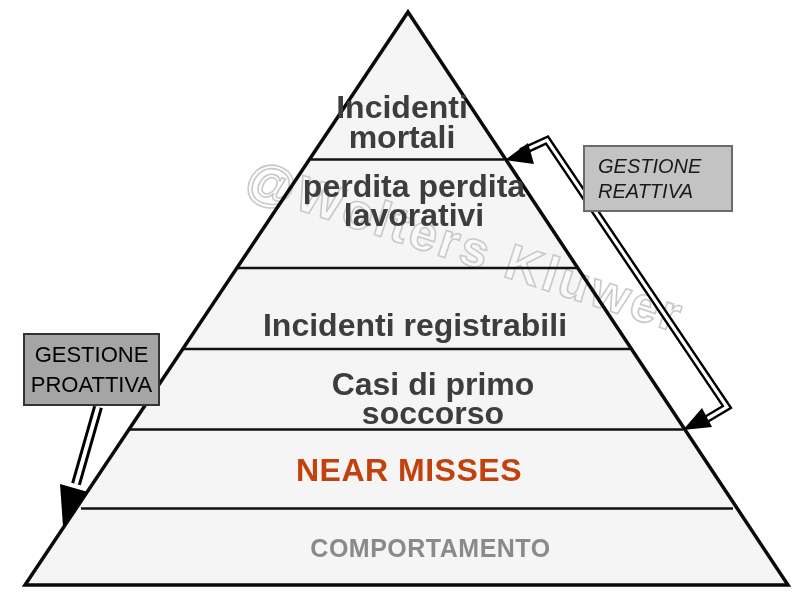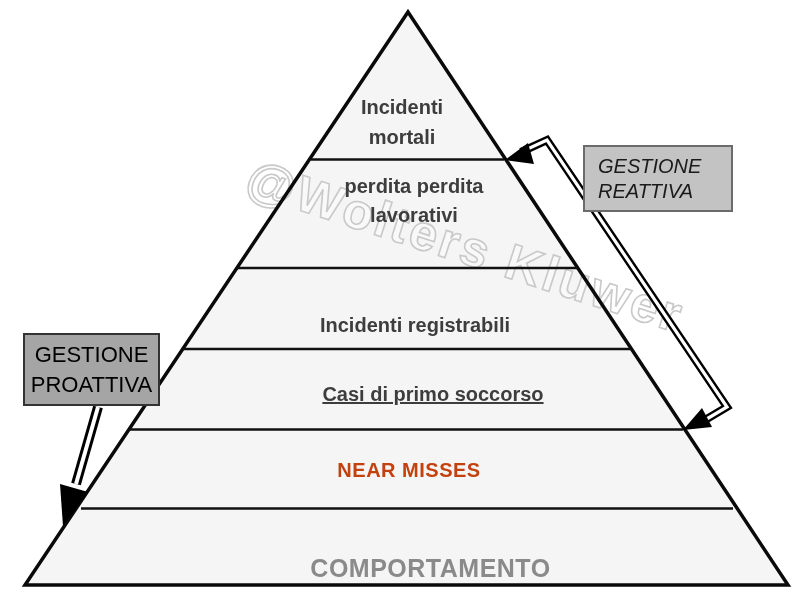--- a/index.html
+++ b/index.html
@@ -11,31 +11,31 @@
     overflow: hidden;
     font-family: "Liberation Sans", sans-serif;
   }
   .stage svg { position: absolute; left: 0; top: 0; }
 
   .lvl {
     position: absolute;
     text-align: center;
     font-weight: bold;
     color: #3d3d3d;
-    font-size: 20px;
+    font-size: 32px;
     line-height: 29px;
     z-index: 3;
   }
   .lvl .ln { display: block; }
   #lvl-mortali        { left: 302px; top:  92px; width: 200px; line-height: 30px; }
   #lvl-perdita        { left: 288px; top: 172px; width: 252px; }
   #lvl-registrabili   { left: 260px; top: 311px; width: 310px; }
-  #lvl-soccorso       { left: 283px; top: 380px; width: 300px; text-decoration: underline; }
+  #lvl-soccorso       { left: 283px; top: 370px; width: 300px; }
   #lvl-nearmisses     { left: 259px; top: 456px; width: 300px; color: #c2410c; letter-spacing: 0.5px; }
-  #lvl-comportamento  { left: 278px; top: 534px; width: 305px; color: #8a8a8a; font-size: 25px; letter-spacing: 0.5px; margin-top: 20px; }
+  #lvl-comportamento  { left: 278px; top: 534px; width: 305px; color: #8a8a8a; font-size: 25px; letter-spacing: 0.5px; }
 
   .callout {
     position: absolute;
     box-sizing: border-box;
     z-index: 4;
     font-weight: normal;
   }
   #box-reattiva {
     left: 583px; top: 145px; width: 150px; height: 67px;
     background: #c3c3c3;

